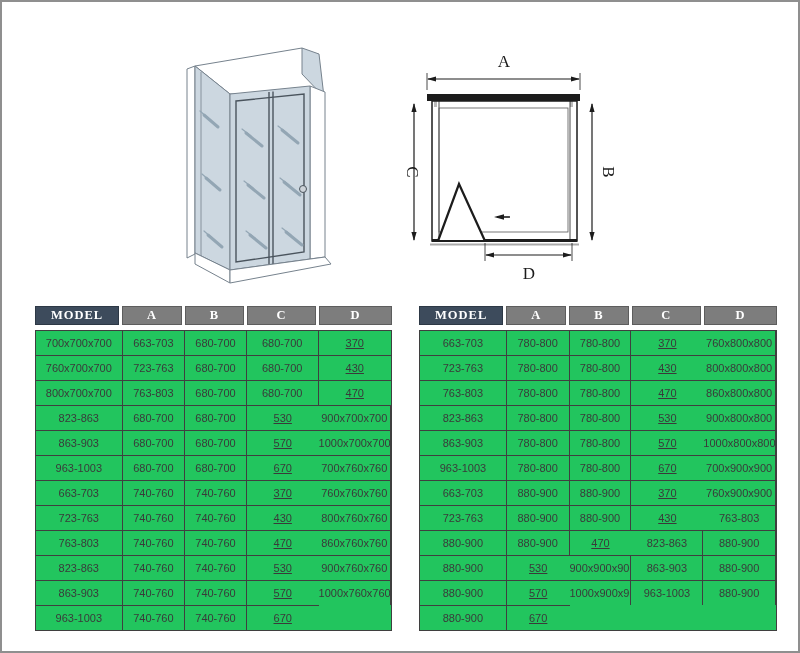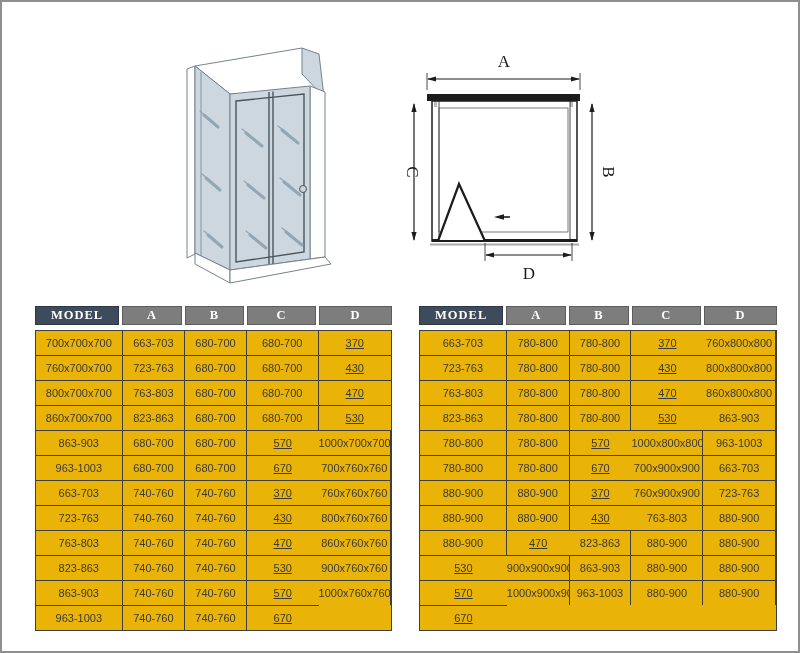--- a/index.html
+++ b/index.html
@@ -19,21 +19,21 @@
   .thead { margin-bottom:5px; }
   .th {
     height:19px; line-height:19px; text-align:center;
     background:var(--header-dim-bg); color:var(--header-text);
     font-family:"Liberation Serif", serif; font-weight:bold;
     font-size:12.5px; letter-spacing:1px; margin-right:3px;
     box-shadow:inset 0 0 0 1px rgba(0,0,0,.25);
   }
   .th:last-child { margin-right:0; }
   .th-model { background:var(--header-model-bg); }
-  .tbody { border:1.5px solid var(--grid-line); background:#eab308; }
+  .tbody { border:1.5px solid var(--grid-line); background:#22c55e; }
   .td {
     height:24px; line-height:24px; text-align:center;
     font-size:11px; color:var(--cell-text); white-space:nowrap;
     border-right:1px solid var(--grid-line);
     border-bottom:1px solid var(--grid-line);
     overflow:hidden;
   }
   .td.lastcol { border-right:none;text-decoration:underline; }
   .td.lastrow { border-bottom:none;text-align:center; }
   
@@ -163,25 +163,25 @@
         <div class="td">760x700x700</div>
         <div class="td">723-763</div>
         <div class="td">680-700</div>
         <div class="td">680-700</div>
         <div class="td lastcol">430</div>
         <div class="td">800x700x700</div>
         <div class="td">763-803</div>
         <div class="td">680-700</div>
         <div class="td">680-700</div>
         <div class="td lastcol">470</div>
-        <div class="td">860x700x700</div>
-        <div class="td">823-863</div>
-        <div class="td">680-700</div>
-        <div class="td">680-700</div>
-        <div class="td lastcol">530</div>
+        <div class="td">823-863</div>
+        <div class="td">680-700</div>
+        <div class="td">680-700</div>
+        <div class="td lastcol">530</div>
+        <div class="td">900x700x700</div>
         <div class="td">863-903</div>
         <div class="td">680-700</div>
         <div class="td">680-700</div>
         <div class="td lastcol">570</div>
         <div class="td">1000x700x700</div>
         <div class="td">963-1003</div>
         <div class="td">680-700</div>
         <div class="td">680-700</div>
         <div class="td lastcol">670</div>
         <div class="td">700x760x760</div>
@@ -238,20 +238,21 @@
         <div class="td">800x800x800</div>
         <div class="td">763-803</div>
         <div class="td">780-800</div>
         <div class="td">780-800</div>
         <div class="td lastcol">470</div>
         <div class="td">860x800x800</div>
         <div class="td">823-863</div>
         <div class="td">780-800</div>
         <div class="td">780-800</div>
         <div class="td lastcol">530</div>
+        <div class="td">900x800x800</div>
         <div class="td">863-903</div>
         <div class="td">780-800</div>
         <div class="td">780-800</div>
         <div class="td lastcol">570</div>
         <div class="td">1000x800x800</div>
         <div class="td">963-1003</div>
         <div class="td">780-800</div>
         <div class="td">780-800</div>
         <div class="td lastcol">670</div>
         <div class="td">700x900x900</div>

